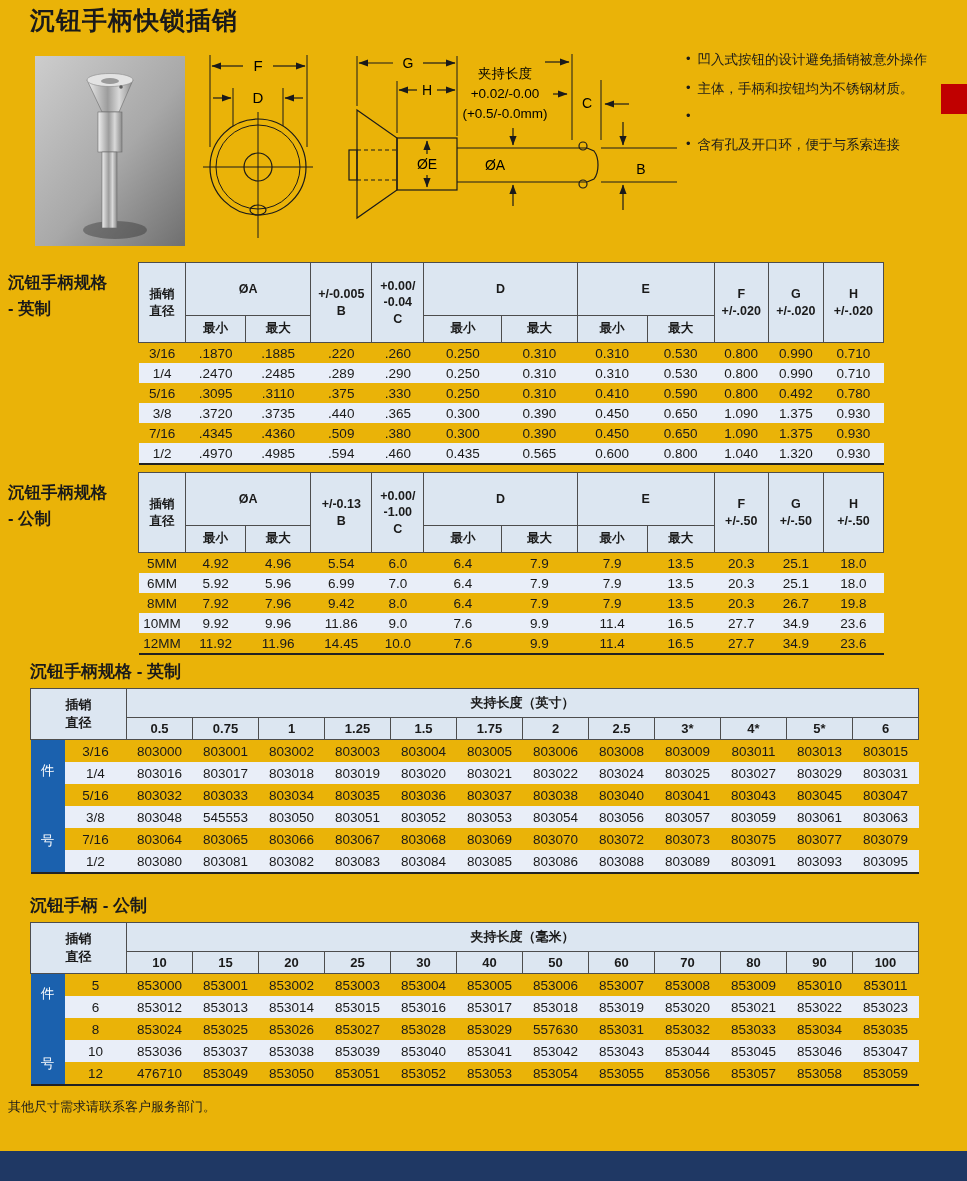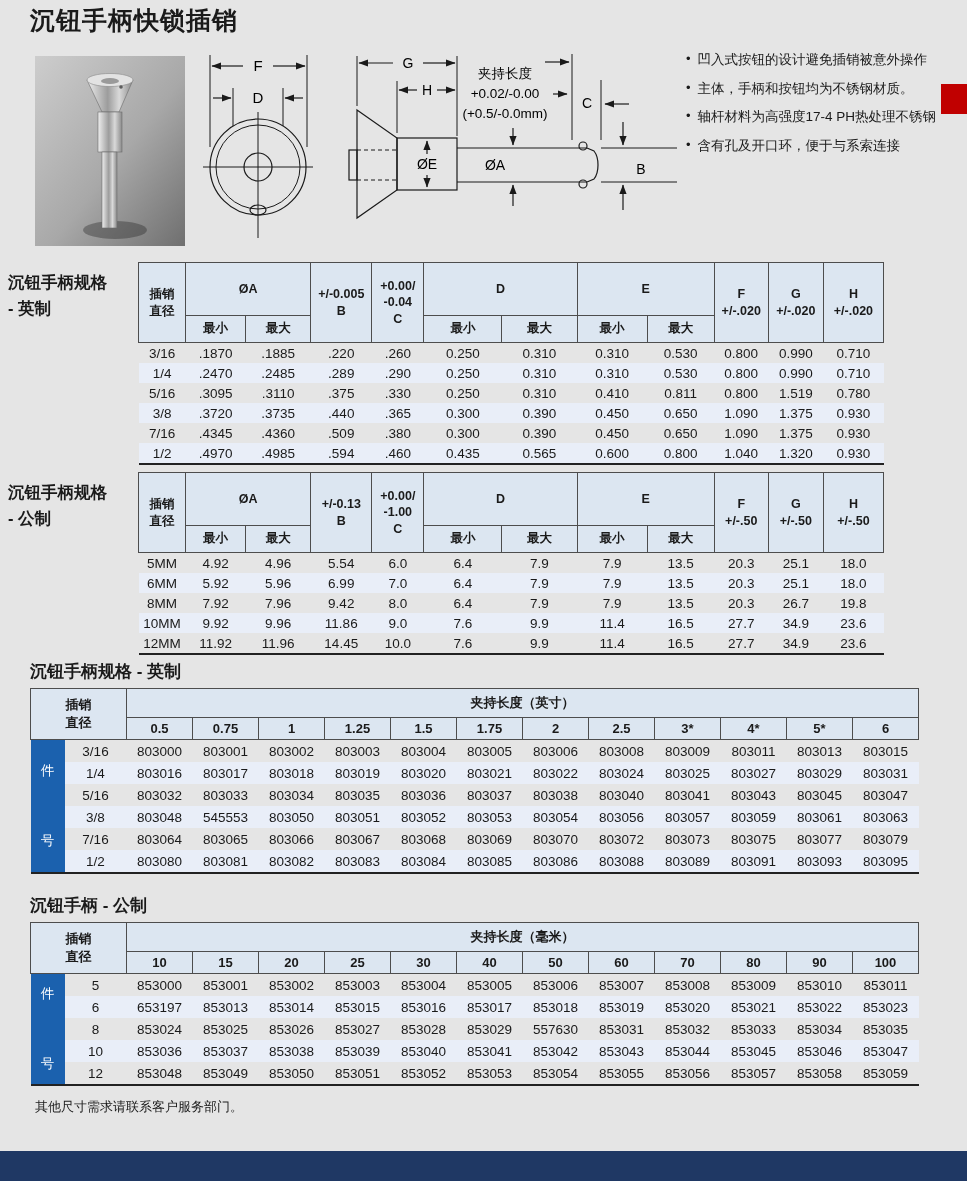--- a/index.html
+++ b/index.html
@@ -1,17 +1,17 @@
 <!DOCTYPE html>
 <html style="--hdr: #dce6f1; --stripe: #e9eef8; --side: #1b61ae; --bar: #1f3864; --red: #c00000;"><head>
 <meta charset="utf-8">
 <style>
   html,body{margin:0;padding:0;background:#fff;}
   body{font-family:"Liberation Sans","DejaVu Sans",sans-serif;color:#1a1a1a;}
-  .page{position:relative;width:967px;height:1181px;background:#e5e5e5;overflow:hidden;}
+  .page{position:relative;width:967px;height:1181px;background:#eab308;overflow:hidden;}
   .page-title{position:absolute;left:30px;top:4px;font-size:25px;font-weight:bold;letter-spacing:1px;}
   .photo{position:absolute;left:35px;top:56px;}
   .front-view{position:absolute;left:195px;top:52px;}
   .side-view{position:absolute;left:345px;top:48px;}
   .red-tab{position:absolute;right:0;top:84px;width:26px;height:30px;background:var(--red,#c00000);}
   .features{position:absolute;left:686px;top:50px;width:280px;font-size:13.5px;}
   .feature{display:flex;margin:0 0 9px 0;line-height:1.45;}
   .feature .dot{margin-right:7px;font-size:13px;}
   
   .spec-block{position:absolute;left:8px;display:flex;align-items:flex-start;}
@@ -33,21 +33,21 @@
   .parts-table{position:absolute;left:30px;width:888px;border-top:1px solid #222;border-bottom:2px solid #222;}
   .parts-table.inch{top:688px;}
   .parts-table.metric{top:922px;}
   .parts-table th{background:var(--hdr,#dce6f1);border:1px solid #4d4d4d;font-weight:bold;
                   font-size:13px;padding:3px 0;white-space:pre-line;vertical-align:middle;}
   .parts-table th.group-th{height:22px;margin-left:35px;}
   .parts-table td{font-size:13.5px;text-align:center;padding:3.5px 0;}
   .parts-table tbody tr:nth-child(even){background:var(--stripe,#e9eef8);}
   .parts-table td.side-cell{background:var(--side,#1b61ae);color:#fff;font-size:13.5px;vertical-align:middle;}
   .side-cell .stack{display:flex;flex-direction:column;align-items:center;gap:52px;}
-  .footer-note{position:absolute;left:8px;top:1098px;font-size:13px;margin-left:27px;}
+  .footer-note{position:absolute;left:8px;top:1098px;font-size:13px;}
   .bottom-bar{position:absolute;left:0;top:1151px;width:967px;height:30px;background:var(--bar,#1f3864);}
   svg text{font-family:"Liberation Sans","DejaVu Sans",sans-serif;}
   .dim{stroke:#1a1a1a;stroke-width:1.2;fill:none;}
   .thin{stroke:#1a1a1a;stroke-width:1;fill:none;}
 </style>
 </head>
 <body>
 
 <div class="page">
 
@@ -162,21 +162,20 @@
     <div class="feature">
         <span class="dot">•</span>
         <span>凹入式按钮的设计避免插销被意外操作</span>
       </div>
     <div class="feature">
         <span class="dot">•</span>
         <span>主体，手柄和按钮均为不锈钢材质。</span>
       </div>
     <div class="feature">
         <span class="dot">•</span>
-        <span>轴杆材料为高强度17-4 PH热处理不锈钢</span>
       </div>
     <div class="feature">
         <span class="dot">•</span>
         <span>含有孔及开口环，便于与系索连接</span>
       </div>
   </div>
 
   <div class="spec-block inch">
     <div class="spec-label">沉钮手柄规格
 - 英制</div>
@@ -254,23 +253,23 @@
           </tr>
           <tr>
             <td>5/16</td>
             <td>.3095</td>
             <td>.3110</td>
             <td>.375</td>
             <td>.330</td>
             <td>0.250</td>
             <td>0.310</td>
             <td>0.410</td>
-            <td>0.811</td>
+            <td>0.590</td>
             <td>0.800</td>
-            <td>1.519</td>
+            <td>0.492</td>
             <td>0.780</td>
           </tr>
           <tr>
             <td>3/8</td>
             <td>.3720</td>
             <td>.3735</td>
             <td>.440</td>
             <td>.365</td>
             <td>0.300</td>
             <td>0.390</td>
@@ -606,21 +605,21 @@
           <td>853005</td>
           <td>853006</td>
           <td>853007</td>
           <td>853008</td>
           <td>853009</td>
           <td>853010</td>
           <td>853011</td>
         </tr>
         <tr>
           <td>6</td>
-          <td>653197</td>
+          <td>853012</td>
           <td>853013</td>
           <td>853014</td>
           <td>853015</td>
           <td>853016</td>
           <td>853017</td>
           <td>853018</td>
           <td>853019</td>
           <td>853020</td>
           <td>853021</td>
           <td>853022</td>
@@ -651,21 +650,21 @@
           <td>853041</td>
           <td>853042</td>
           <td>853043</td>
           <td>853044</td>
           <td>853045</td>
           <td>853046</td>
           <td>853047</td>
         </tr>
         <tr>
           <td>12</td>
-          <td>853048</td>
+          <td>476710</td>
           <td>853049</td>
           <td>853050</td>
           <td>853051</td>
           <td>853052</td>
           <td>853053</td>
           <td>853054</td>
           <td>853055</td>
           <td>853056</td>
           <td>853057</td>
           <td>853058</td>

